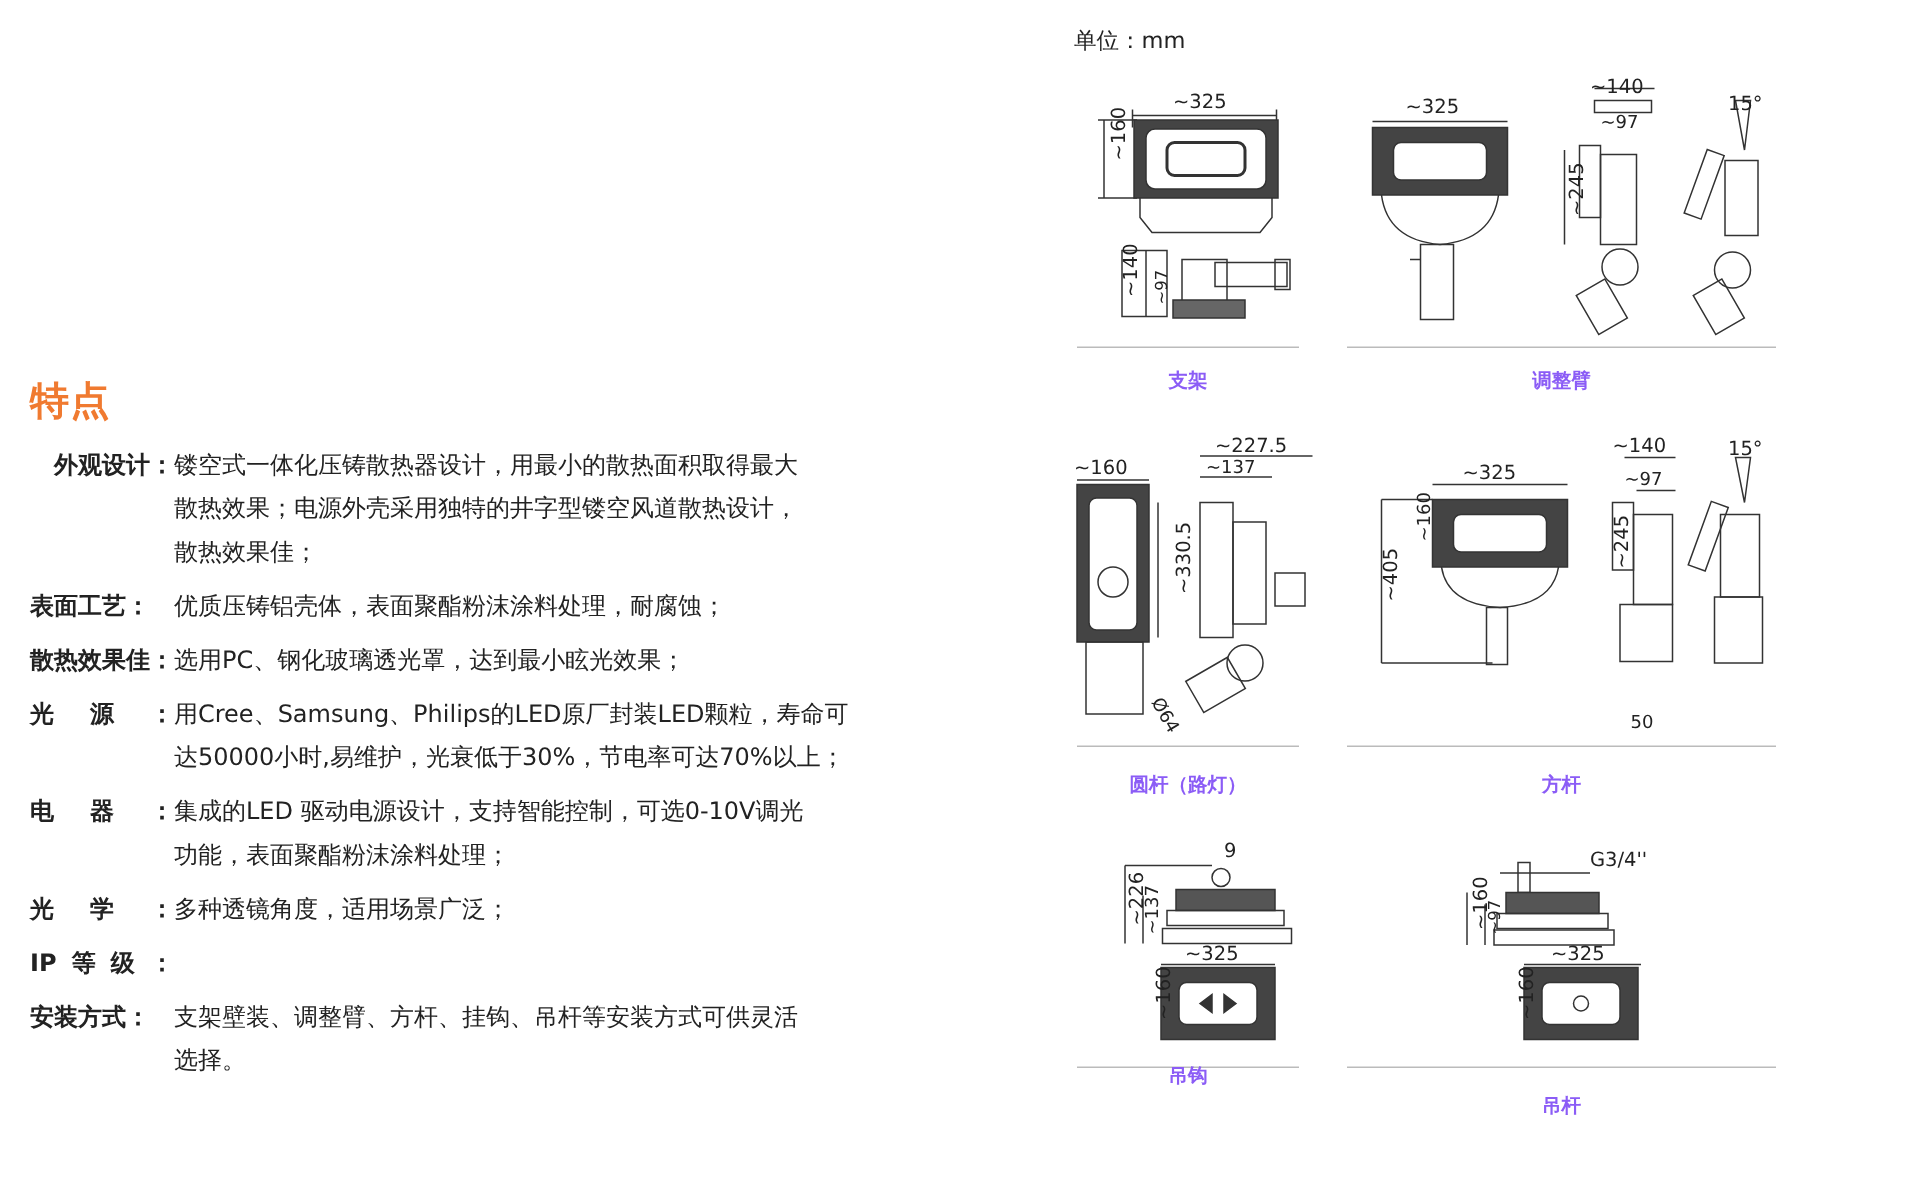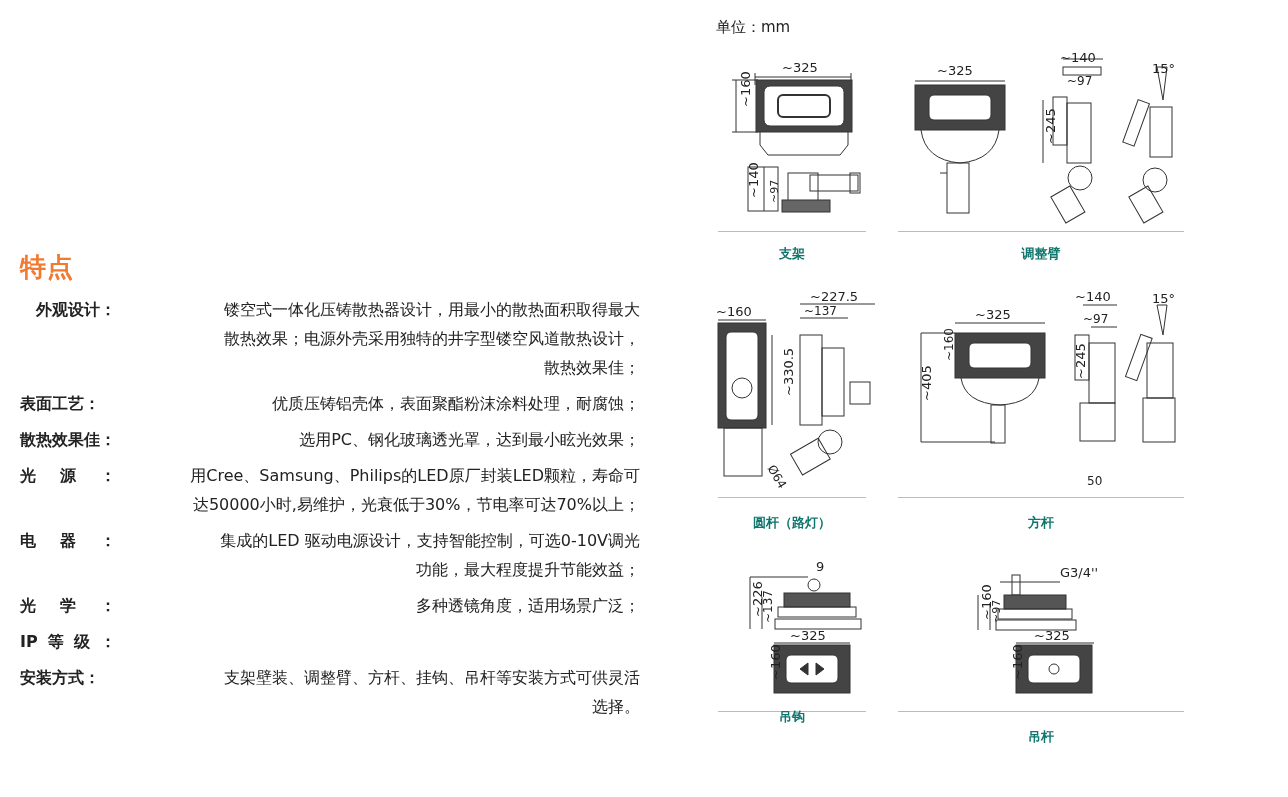--- a/index.html
+++ b/index.html
@@ -3,24 +3,24 @@
 <meta charset="utf-8">
 <style>
   html, body { margin:0; padding:0; background:#ffffff; }
   body { width:1288px; height:797px; position:relative; overflow:hidden;
          font-family:"DejaVu Sans","Liberation Sans",sans-serif; color:#222; }
   .features { position:absolute; left:20px; top:250px; width:620px; }
   .feat-title { font-size:26px; font-weight:bold; color:#f07a30; margin:0 0 10px 0; letter-spacing:1px; }
   .feat-row { display:flex; font-size:16px; line-height:29px; margin-bottom:7px; }
   .feat-label { width:96px; flex:0 0 96px; font-weight:bold; white-space:nowrap; display:flex; justify-content:space-between; }
   .feat-label span { display:inline-block; }
-  .feat-text { flex:1;text-align:right; }
+  .feat-text { flex:1; }
   .unit { position:absolute; left:716px; top:18px; font-size:15px; color:#222; }
   .drawing { position:absolute; }
-  .caption { position:absolute; font-size:13px; color:#0f766e; text-align:center; font-weight:bold; }
+  .caption { position:absolute; font-size:13px; color:#8b5cf6; text-align:center; font-weight:bold; }
   .divider { position:absolute; height:1px; background:#bbbbbb; }
   svg text { font-family:"DejaVu Sans","Liberation Sans",sans-serif; fill:#222; }
 </style>
 </head>
 <body>
 
 <div class="features">
   <div class="feat-title">特点</div>
   <div id="feat-list">
       <div class="feat-row">
@@ -64,21 +64,21 @@
         </div>
       </div>
       <div class="feat-row">
         <div class="feat-label">
           <span>电</span>
           <span>器</span>
           <span>：</span>
         </div>
         <div class="feat-text">
           <div>集成的LED 驱动电源设计，支持智能控制，可选0-10V调光</div>
-          <div>功能，最大程度提升节能效益；</div>
+          <div>功能，表面聚酯粉沫涂料处理；</div>
         </div>
       </div>
       <div class="feat-row">
         <div class="feat-label">
           <span>光</span>
           <span>学</span>
           <span>：</span>
         </div>
         <div class="feat-text">
           <div>多种透镜角度，适用场景广泛；</div>

